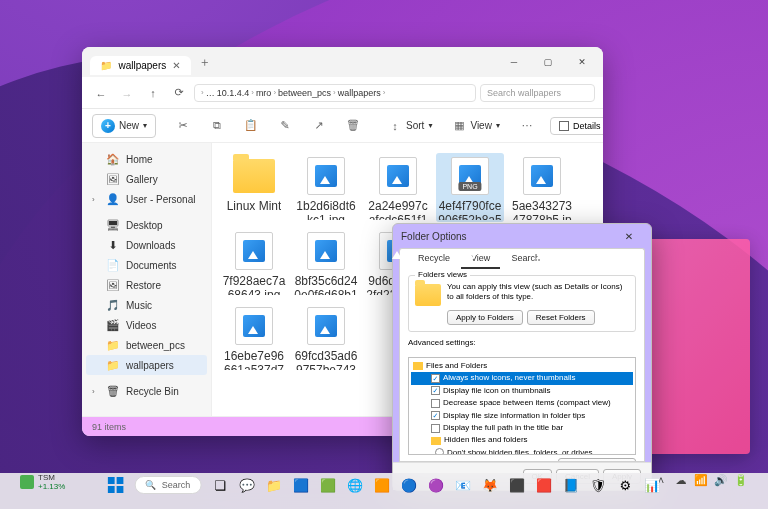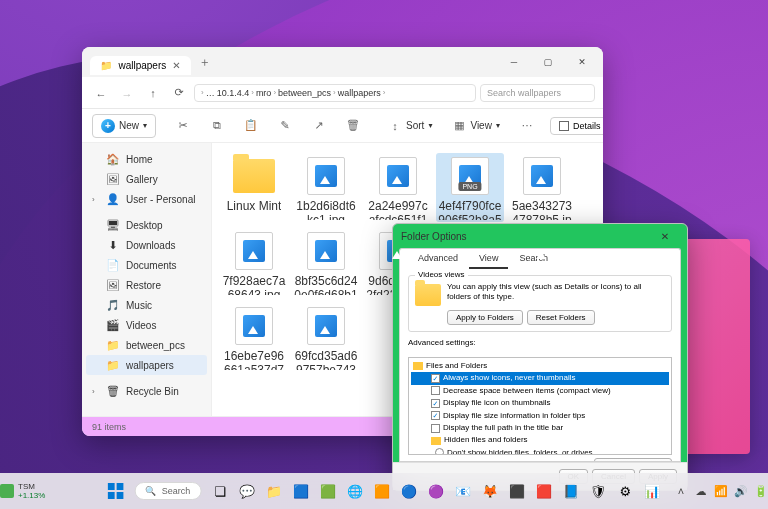--- a/index.html
+++ b/index.html
@@ -52,21 +52,21 @@
 .folder-ic{width:42px;height:34px;margin-top:4px;background:linear-gradient(#ffd968,#ffc83d);border-radius:2px;position:relative}
 .folder-ic::before{content:"";position:absolute;top:-5px;left:0;width:16px;height:6px;background:#ffd968;border-radius:2px 2px 0 0}
 .img-ic{width:38px;height:38px;margin:2px;background:#fff;border:1px solid #d0d0d0;border-radius:2px;position:relative;display:flex;align-items:center;justify-content:center}
 .img-ic::after{content:"";width:22px;height:22px;background:linear-gradient(135deg,#3a9ff5,#1976d2);border-radius:2px;position:relative}
 .img-ic .mtn{position:absolute;bottom:10px;left:12px;width:0;height:0;border-left:5px solid transparent;border-right:5px solid transparent;border-bottom:8px solid #fff;z-index:1}
 .png-badge{position:absolute;bottom:6px;left:50%;transform:translateX(-50%);background:#5b5b5b;color:#fff;font-size:7px;padding:1px 4px;border-radius:2px;z-index:2}
 .fname{font-size:12px;text-align:center;color:#333;line-height:1.15;word-break:break-all;max-height:20px;overflow:hidden}
 
 .status{height:20px;display:flex;align-items:center;padding:0 10px;font-size:9px;color:#666;border-top:1px solid #eee;background:#f0abfc}
 
-.dialog{position:absolute;left:392px;top:223px;width:296px;height:268px;background:#22c55e;border:1px solid #bfbfbf;border-radius:6px;box-shadow:0 10px 30px rgba(0,0,0,.4);display:flex;flex-direction:column;font-size:9px}
+.dialog{position:absolute;left:392px;top:223px;width:260px;height:268px;background:#c4b5fd;border:1px solid #bfbfbf;border-radius:6px;box-shadow:0 10px 30px rgba(0,0,0,.4);display:flex;flex-direction:column;font-size:9px}
 .dlg-title{height:24px;display:flex;align-items:center;padding:0 8px;font-size:10px;color:#333}
 .dlg-close{margin-left:auto;width:28px;height:20px;display:flex;align-items:center;justify-content:center;font-size:10px;cursor:pointer}
 .dlg-tabs{display:flex;padding:0 8px;border-bottom:1px solid #d0d0d0;gap:1px;background:#fff;margin:0 6px;border:1px solid #d0d0d0;border-bottom:none;border-radius:3px 3px 0 0}
 .dlg-body-wrap{margin:0 6px;background:#fff;border:1px solid #d0d0d0;border-top:none;flex:1;overflow:hidden;display:flex;flex-direction:column}
 .dlg-tab{padding:4px 10px;font-size:9px;cursor:pointer;color:#333;border-bottom:2px solid transparent}
 .dlg-tab.active{border-bottom:2px solid #333}
 .dlg-body{padding:6px 8px;flex:1;overflow:hidden}
 .fv-group{border:1px solid #d8d8d8;border-radius:3px;padding:6px;margin-bottom:6px;position:relative}
 .fv-legend{position:absolute;top:-6px;left:6px;background:#fff;padding:0 3px;font-size:8px}
 .fv-row{display:flex;gap:6px;align-items:flex-start}
@@ -80,21 +80,21 @@
 .tnode{display:flex;align-items:center;gap:3px;font-size:8px;padding:1px 2px;line-height:1.3}
 .tnode.l1{padding-left:20px}
 .tnode.l2{padding-left:24px}
 .tnode.high{background:#0078d4;color:#fff}
 .tcb{width:9px;height:9px;border:1px solid #888;background:#fff;flex-shrink:0;display:flex;align-items:center;justify-content:center;font-size:7px;color:#0078d4}
 .trb{width:9px;height:9px;border:1px solid #888;border-radius:50%;background:#fff;flex-shrink:0;display:flex;align-items:center;justify-content:center}
 .tfold{width:10px;height:8px;background:#ffc83d;flex-shrink:0}
 .rst{display:flex;justify-content:flex-end;margin-top:3px}
 .dlg-foot{display:flex;justify-content:flex-end;gap:4px;padding:6px 10px;border-top:1px solid #e0e0e0;background:#f5f5f5}
 
-.taskbar{position:absolute;bottom:0;left:0;right:0;height:36px;background:rgba(243,243,243,.88);backdrop-filter:blur(20px);display:flex;align-items:center;padding:0 0}
+.taskbar{position:absolute;bottom:0;left:0;right:0;height:36px;background:rgba(243,243,243,.88);backdrop-filter:blur(20px);display:flex;align-items:flex-start;padding:0 20px}
 .tsm{display:flex;align-items:center;gap:4px;font-size:8px;color:#333}
 .tsm-ic{width:14px;height:14px;background:#4caf50;border-radius:2px}
 .tb-center{position:absolute;left:50%;transform:translateX(-50%);display:flex;align-items:center;gap:3px}
 .tb-ic{width:24px;height:24px;border-radius:3px;display:flex;align-items:center;justify-content:center;cursor:pointer;font-size:13px}
 .start{font-size:15px}
 .searchpill{display:flex;align-items:center;gap:5px;padding:3px 10px;background:#fff;border:1px solid #d8d8d8;border-radius:12px;font-size:9px;color:#666;margin:0 4px}
 .tb-right{margin-left:auto;display:flex;align-items:center;gap:6px;font-size:9px;color:#444}
 .tray-ic{width:14px;height:14px;display:flex;align-items:center;justify-content:center;font-size:11px}
 
 svg{display:block}
@@ -357,54 +357,54 @@
       <span>91 items</span>
     </div>
 </div>
 
 <div class="dialog">
   <div class="dlg-title">
     <span>Folder Options</span>
     <div class="dlg-close">✕</div>
   </div>
   <div class="dlg-tabs">
-    <div class="dlg-tab">Advanced</div>
+    <div class="dlg-tab">Recycle</div>
     <div class="dlg-tab active">View</div>
     <div class="dlg-tab">Search</div>
   </div>
   <div class="dlg-body-wrap">
   <div class="dlg-body">
     <div class="fv-group">
-      <div class="fv-legend">Videos views</div>
+      <div class="fv-legend">Folders views</div>
       <div class="fv-row">
         <div class="fv-ic"></div>
         <div class="fv-txt">You can apply this view (such as Details or Icons) to all folders of this type.</div>
       </div>
       <div class="fv-btns">
         <button class="dbtn">Apply to Folders</button>
         <button class="dbtn">Reset Folders</button>
       </div>
     </div>
     <div class="adv-label">Advanced settings:</div>
     <div class="tree" id="tree">
           <div class="tnode">
             <span class="tfold"></span>
             <span>Files and Folders</span>
           </div>
           <div class="tnode l1 high">
             <span class="tcb">✓</span>
             <span>Always show icons, never thumbnails</span>
           </div>
           <div class="tnode l1">
+            <span class="tcb">✓</span>
+            <span>Display file icon on thumbnails</span>
+          </div>
+          <div class="tnode l1">
             <span class="tcb"></span>
             <span>Decrease space between items (compact view)</span>
-          </div>
-          <div class="tnode l1">
-            <span class="tcb">✓</span>
-            <span>Display file icon on thumbnails</span>
           </div>
           <div class="tnode l1">
             <span class="tcb">✓</span>
             <span>Display file size information in folder tips</span>
           </div>
           <div class="tnode l1">
             <span class="tcb"></span>
             <span>Display the full path in the title bar</span>
           </div>
           <div class="tnode l1">

